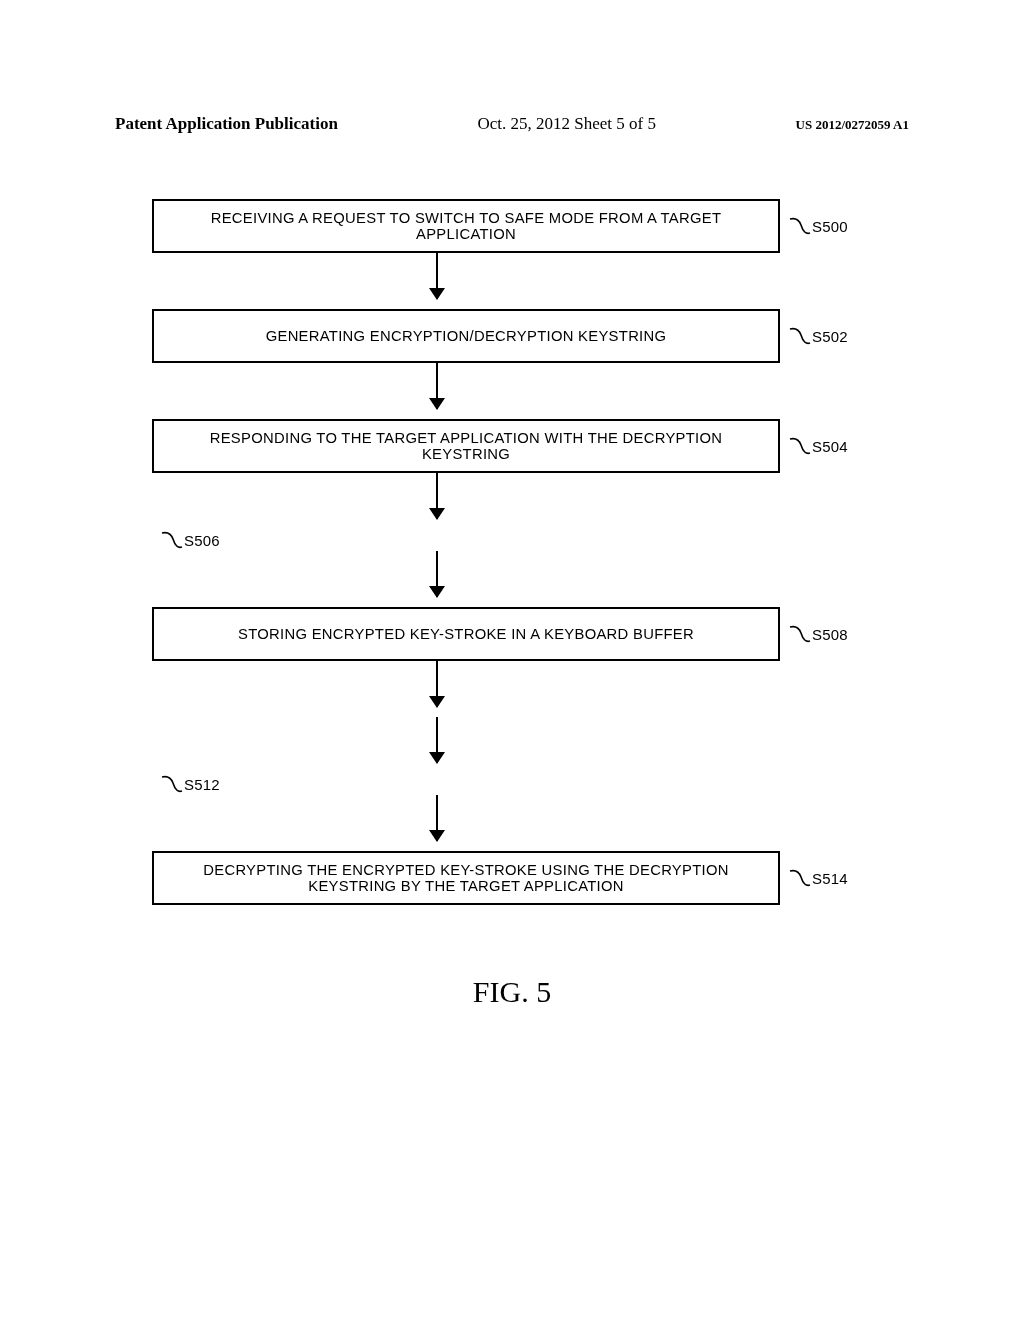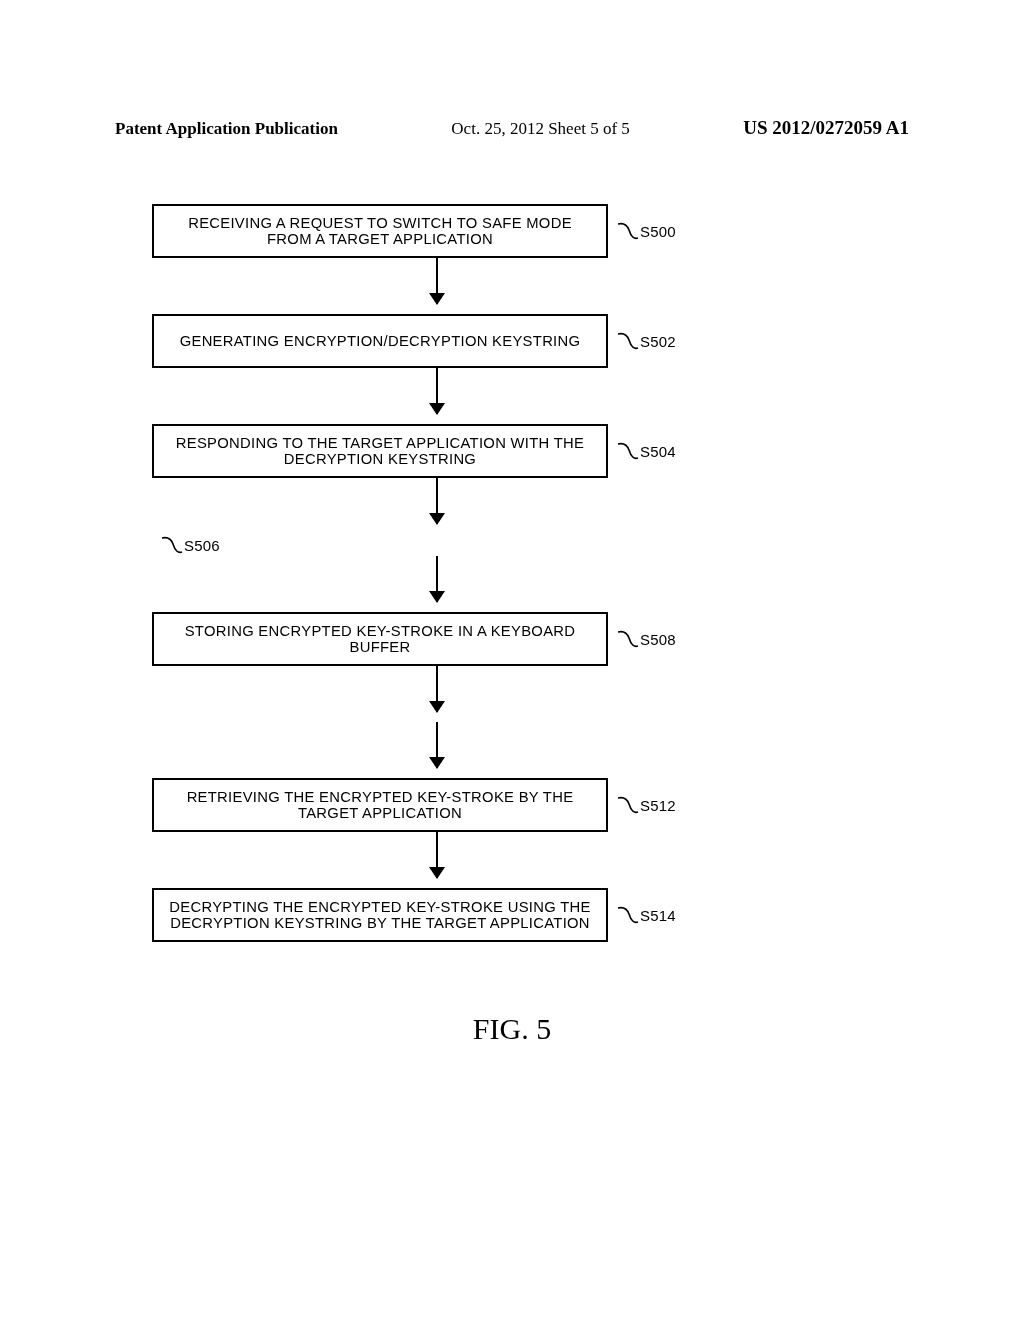--- a/index.html
+++ b/index.html
@@ -24,37 +24,37 @@
       font-size: 17px;
       text-align: right;
     }
     .header-center {
       font-family: 'Times New Roman', serif;
       font-size: 17px;
     }
     .header-right {
       font-weight: bold;
       font-family: 'Times New Roman', serif;
-      font-size: 19px;
+      font-size: 13px;
       margin-top: 32px;
     }
     .flowchart {
       margin-top: 65px;
       display: flex;
       flex-direction: column;
       align-items: center;
     }
     .flow-row {
       display: flex;
       align-items: center;
       width: 720px;
     }
     .box {
       border: 2px solid black;
-      width: 456px;
+      width: 628px;
       min-height: 54px;
       display: flex;
       align-items: center;
       justify-content: center;
       text-align: center;
       font-size: 14.8px;
       padding: 6px 14px;
       box-sizing: border-box;
       letter-spacing: 0.3px;
     }
@@ -214,23 +214,20 @@
 
   <div class="arrow-row">
     <div class="arrow-container">
         <div class="arrow">
           <div class="arrow-head"></div>
         </div>
       </div>
   </div>
 
   <div class="flow-row">
-    <div class="box">
-      <span>RETRIEVING THE ENCRYPTED KEY-STROKE BY THE TARGET APPLICATION</span>
-    </div>
     <div class="label-group">
       <svg class="curve-svg" viewBox="0 0 24 22">
           <path d="M2 4 Q10 2 13 10 Q16 20 22 18" stroke="black" stroke-width="1.6" fill="none"></path>
         </svg>
       <span class="step-label">S512</span>
     </div>
   </div>
   <div class="arrow-row">
     <div class="arrow-container">
         <div class="arrow">

